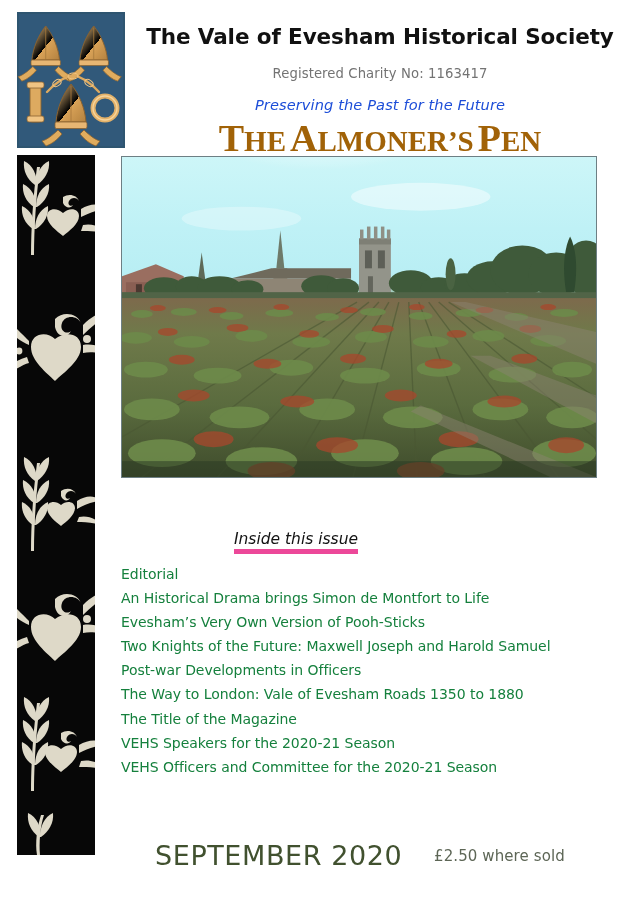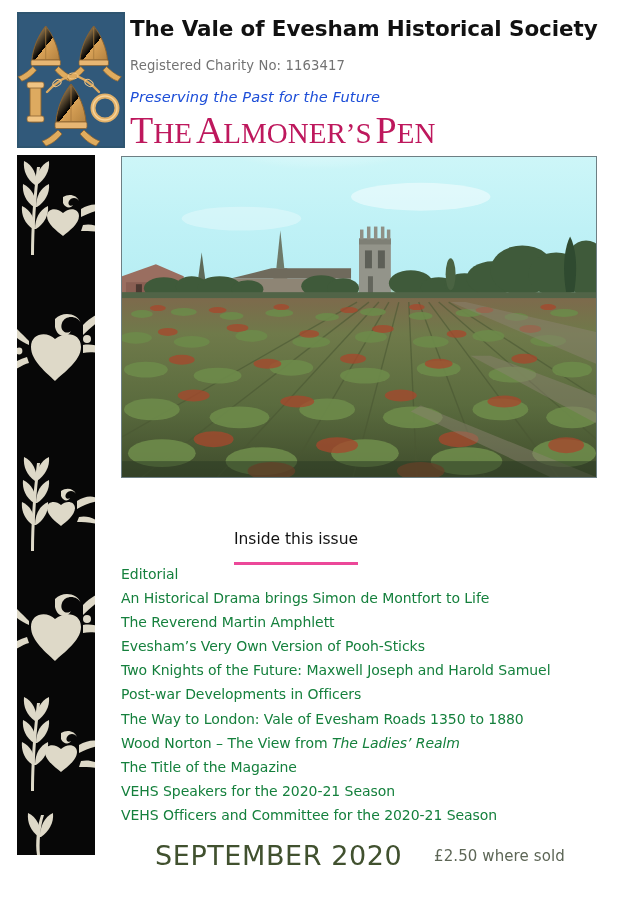--- a/index.html
+++ b/index.html
@@ -25,22 +25,23 @@
     height: 136px;
     background: #2e5570;
     overflow: hidden;
   }
   #logo svg { display: block; width: 100%; height: 100%; }
 
   
   #masthead {
     position: absolute;
     left: 130px;
-    top: 16px;
+    top: 24px;
     width: 500px;
+    text-align: center;
   }
   #society-name {
     font-size: 21.5px;
     font-weight: bold;
     letter-spacing: -0.1px;
     color: #111111;
     line-height: 1.22;
     white-space: nowrap;
   }
   #charity-no {
@@ -51,24 +52,25 @@
   }
   #tagline {
     font-size: 14.6px;
     font-style: italic;
     color: #1d4ed8;
     margin-top: 15px;
     letter-spacing: 0.1px;
   }
   #magazine-title {
     font-family: "Liberation Serif", "DejaVu Serif", serif;
-    color: #be185d;
+    color: #a16207;
     margin-top: 6px;
     line-height: 1;
     white-space: nowrap;
+    font-weight: bold;
   }
   #magazine-title .cap  { font-size: 38px; }
   #magazine-title .sc   { font-size: 29px; }
 
   
   #side-band {
     position: absolute;
     left: 17px;
     top: 155px;
     width: 78px;
@@ -100,22 +102,23 @@
     width: 500px;
   }
   #contents-heading {
     text-align: center;
     font-size: 15.5px;
     color: #131313;
     padding-right: 150px;
     margin-bottom: 14px;
   }
   #contents-heading span {
-    border-bottom: 3px solid #ec4899;
-    padding-bottom: 14px;
+    border-bottom: 5px solid #ec4899;
+    padding-bottom: 1px;
+    font-style: italic;
   }
   .contents-item {
     font-size: 14px;
     line-height: 24.1px;
     color: #15803d;
     white-space: nowrap;
     letter-spacing: -0.05px;
   }
   .contents-item .it { font-style: italic; }
 
@@ -483,26 +486,24 @@
   </svg>
 </div>
 
 <div id="contents">
   <div id="contents-heading">
     <span>Inside this issue</span>
   </div>
   <div id="contents-list">
     <div class="contents-item">Editorial</div>
     <div class="contents-item">An Historical Drama brings Simon de Montfort to Life</div>
-    <div class="contents-item">The Reverend Martin Amphlett</div>
     <div class="contents-item">Evesham’s Very Own Version of Pooh-Sticks</div>
     <div class="contents-item">Two Knights of the Future: Maxwell Joseph and Harold Samuel</div>
     <div class="contents-item">Post-war Developments in Officers</div>
     <div class="contents-item">The Way to London: Vale of Evesham Roads 1350 to 1880</div>
-    <div class="contents-item"><span>Wood Norton – The View from </span><span class="it">The Ladies’ Realm</span></div>
     <div class="contents-item">The Title of the Magazine</div>
     <div class="contents-item">VEHS Speakers for the 2020-21 Season</div>
     <div class="contents-item">VEHS Officers and Committee for the 2020-21 Season</div>
   </div>
 </div>
 
 <div id="issue-date">SEPTEMBER 2020</div>
 <div id="price">£2.50 where sold</div>
 
 </body></html>

